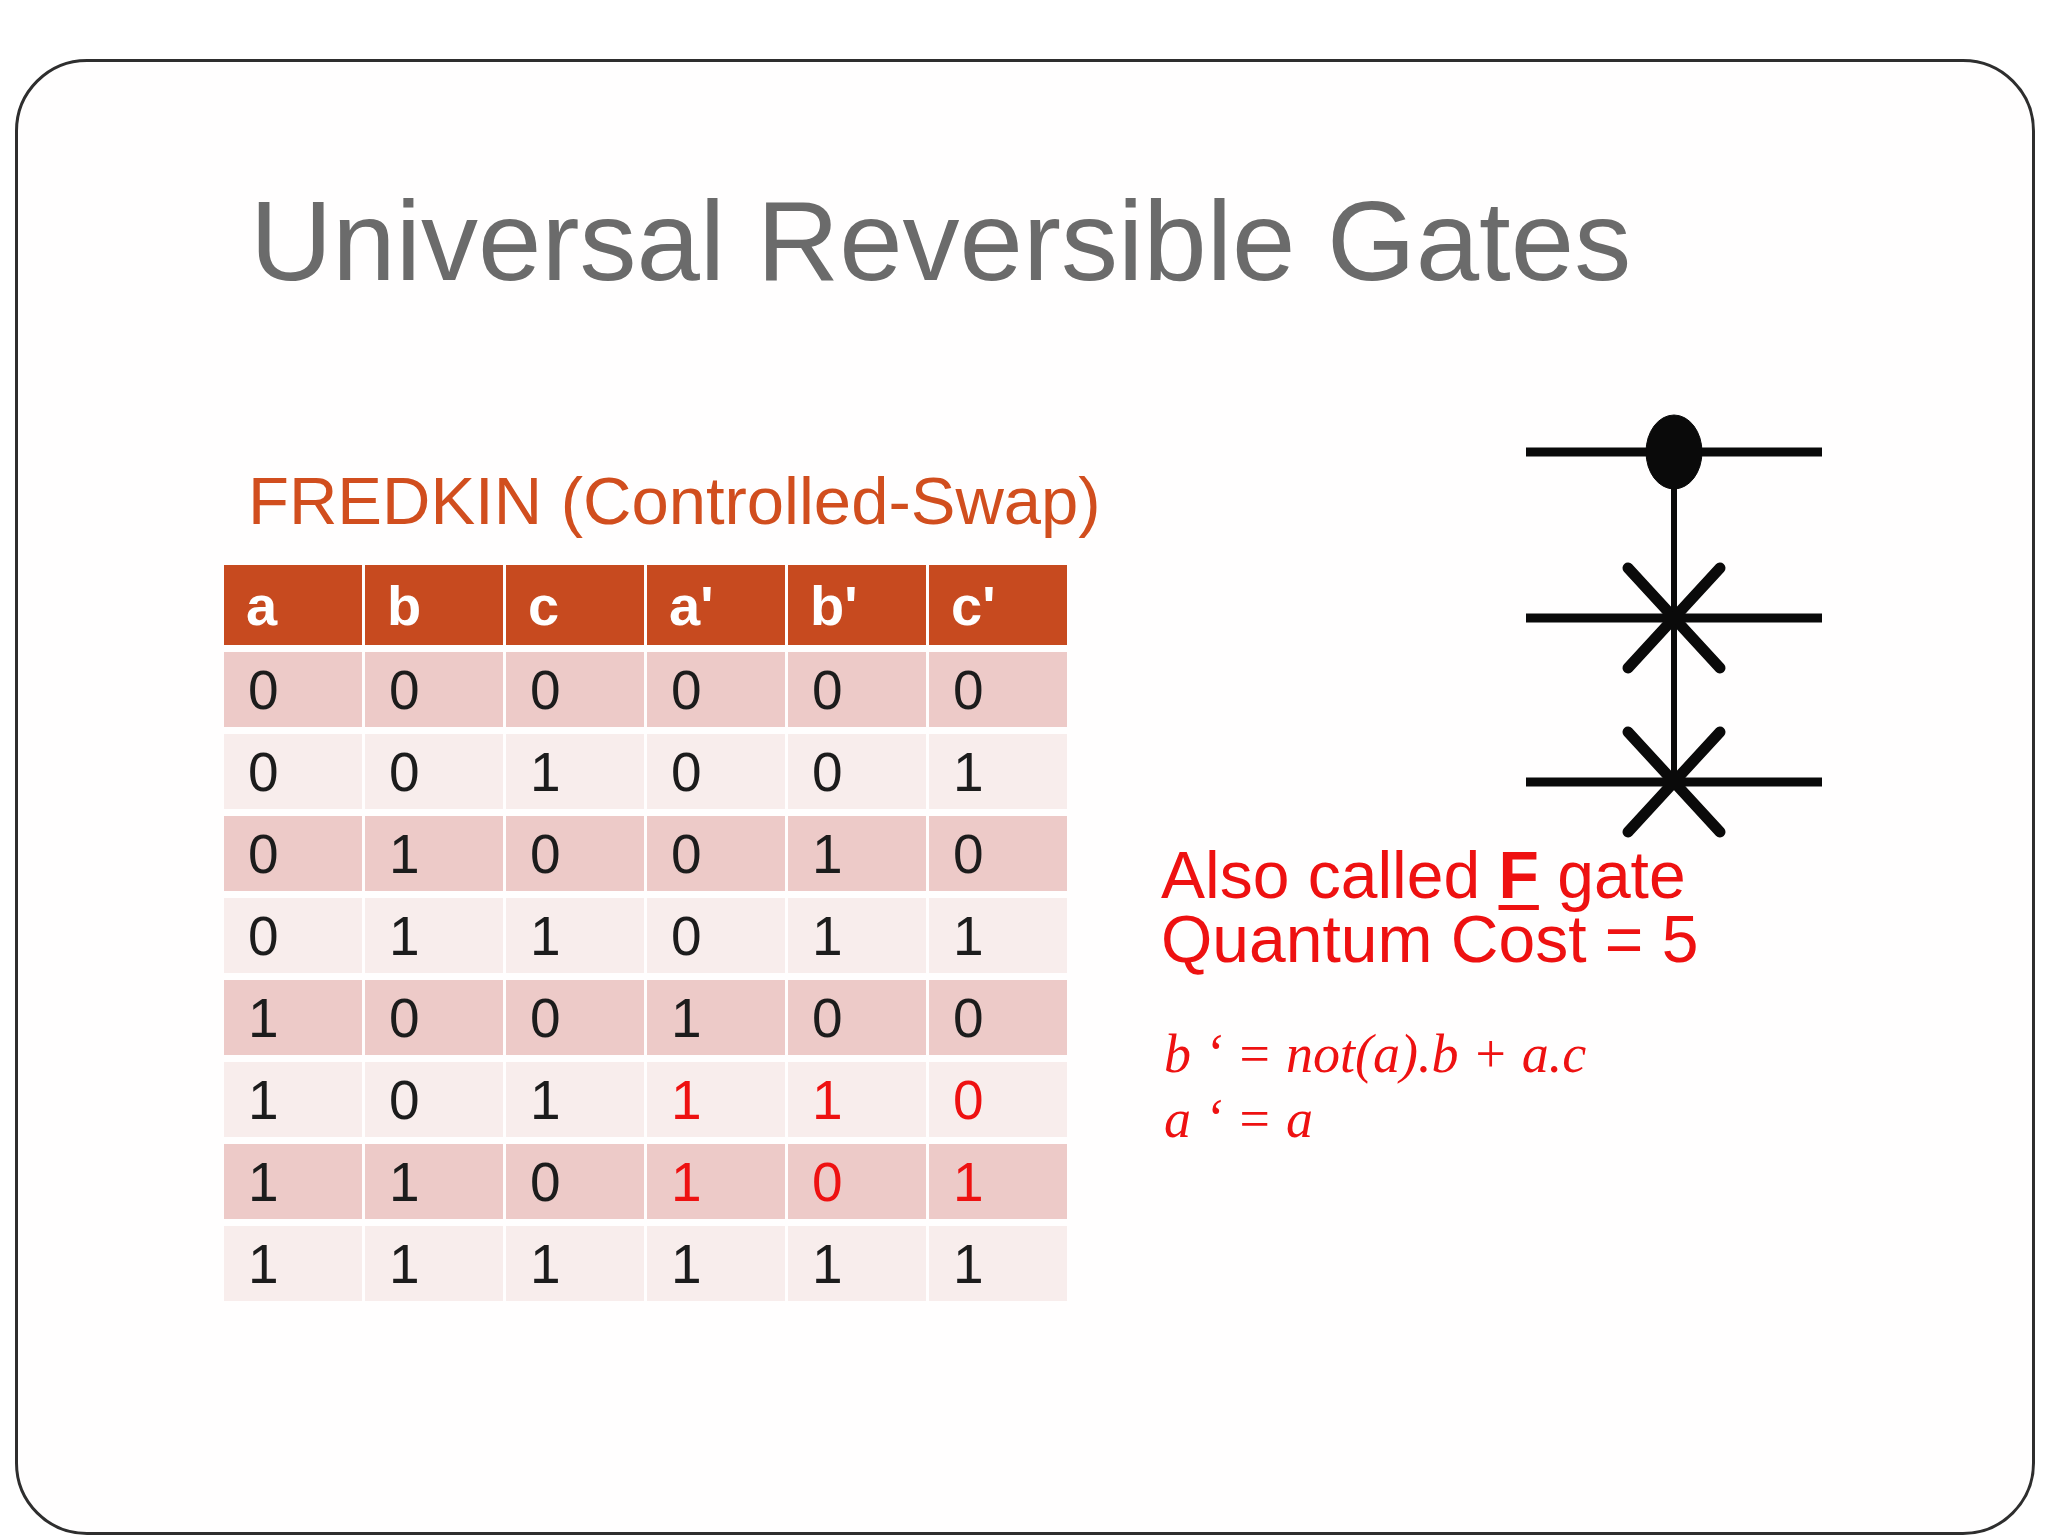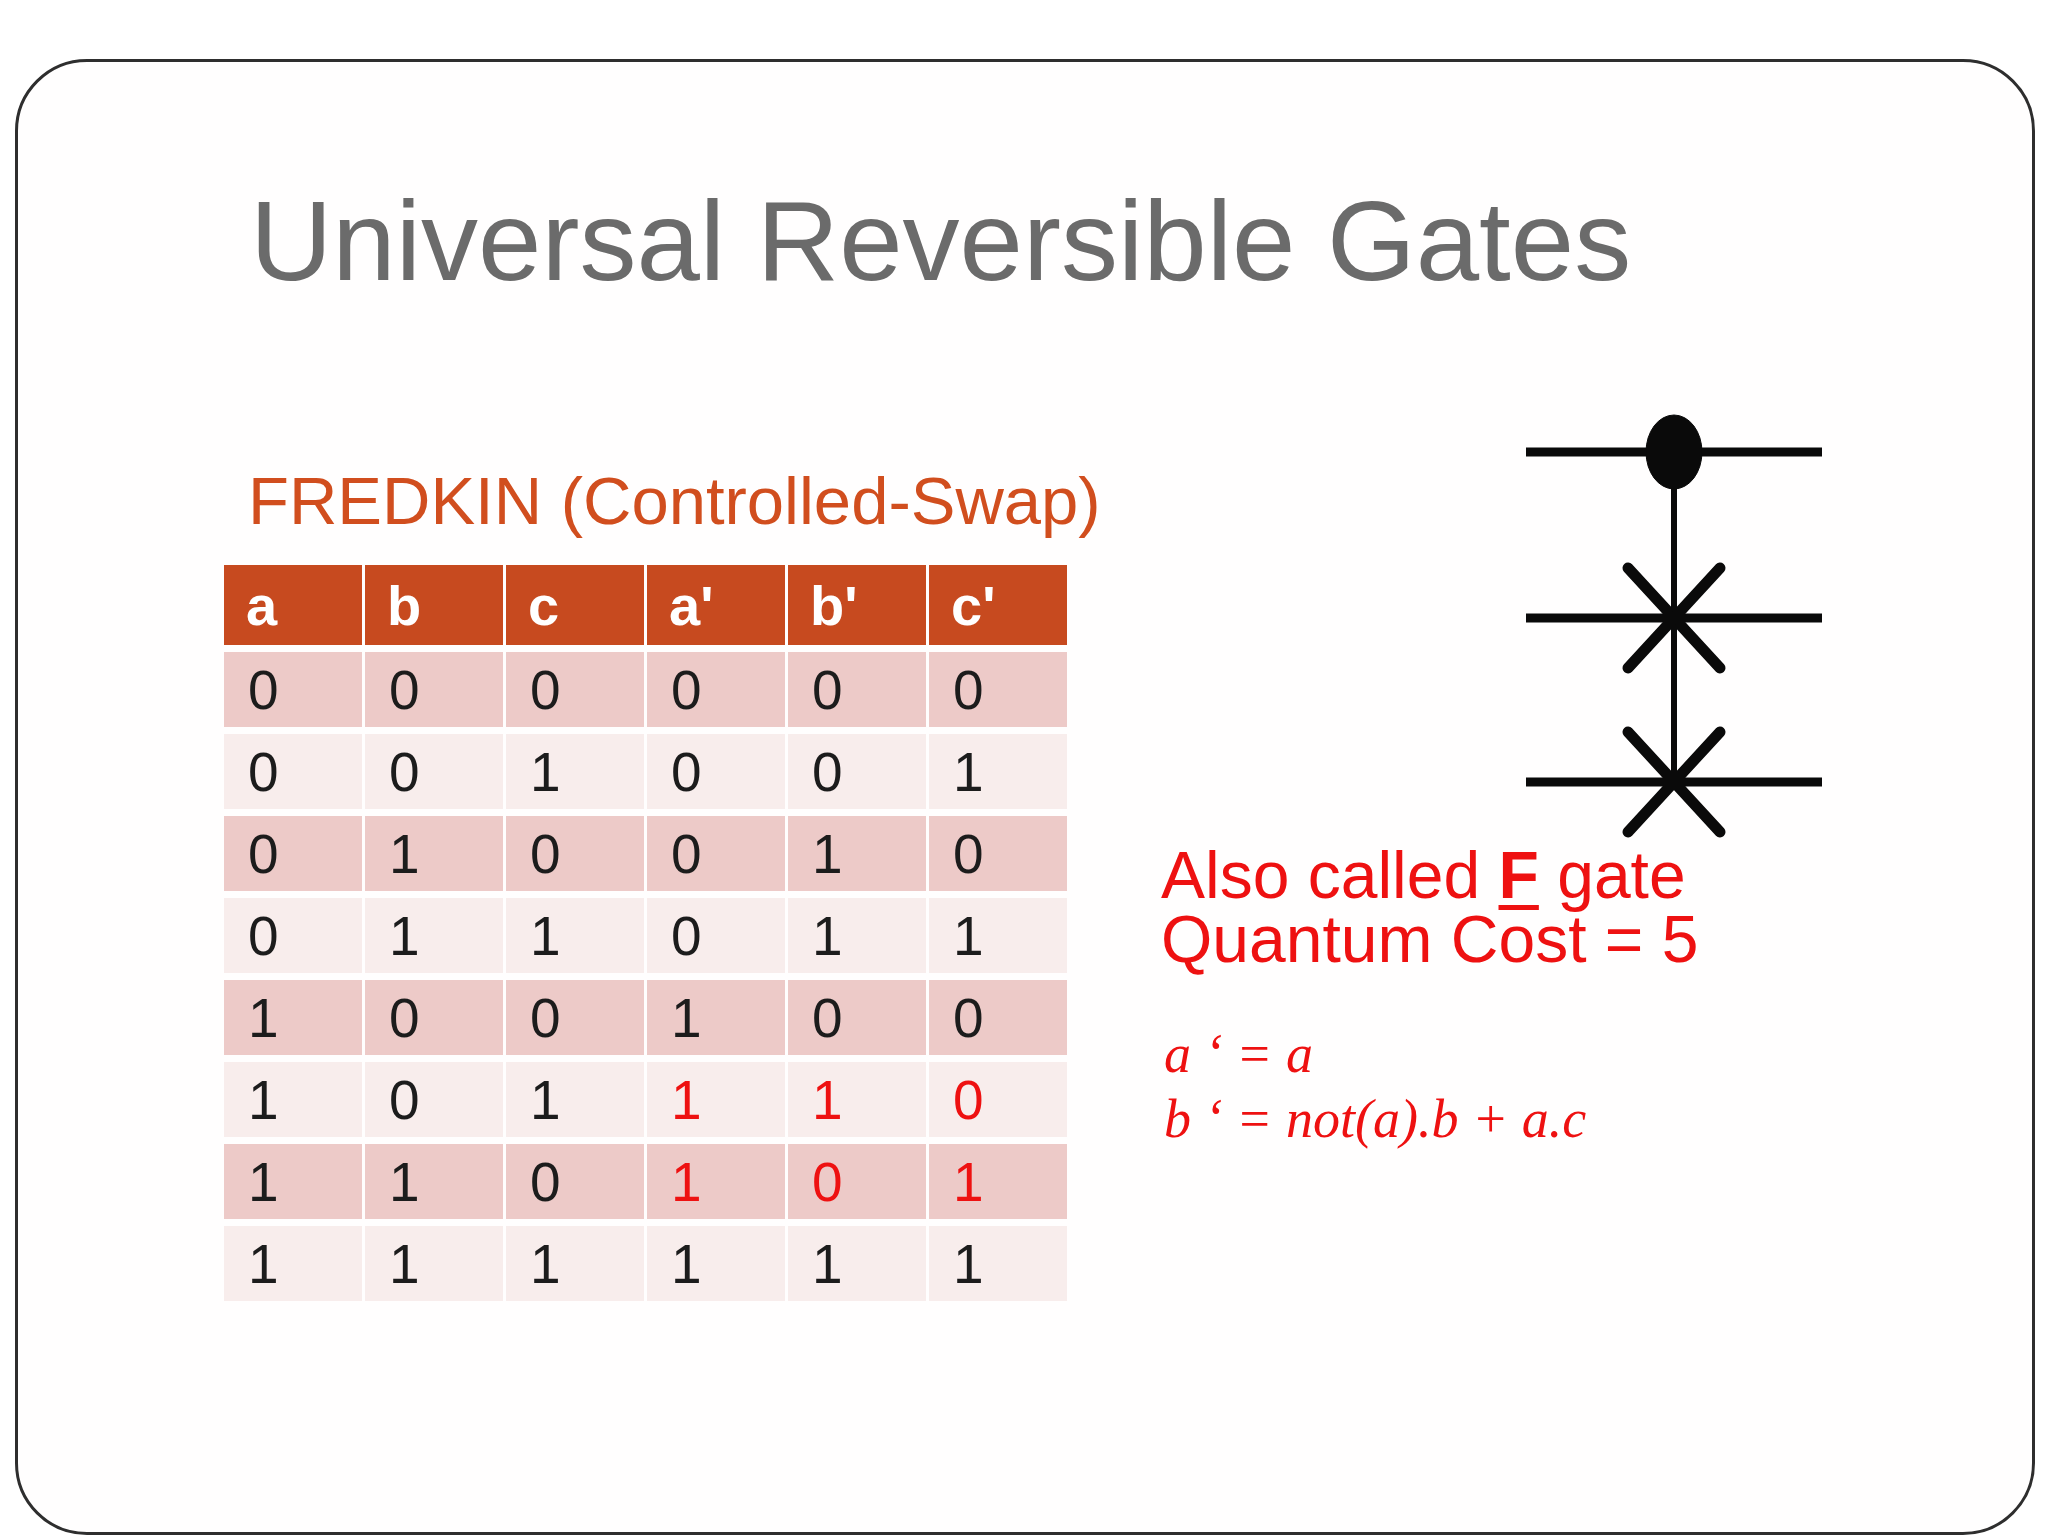--- a/index.html
+++ b/index.html
@@ -144,17 +144,17 @@
       <line x1="110" y1="434" x2="202" y2="334"></line>
     </g>
   </svg>
 
   <div class="notes">
     <div><span>Also called </span><span class="emph">F</span><span> gate</span></div>
     <div>Quantum Cost = 5</div>
   </div>
 
   <div class="equations">
+    <p>b ‘ = not(a).b + a.c</p>
     <p>a ‘ = a</p>
-    <p>b ‘ = not(a).b + a.c</p>
   </div>
 
 </div>
 
 </body></html>

